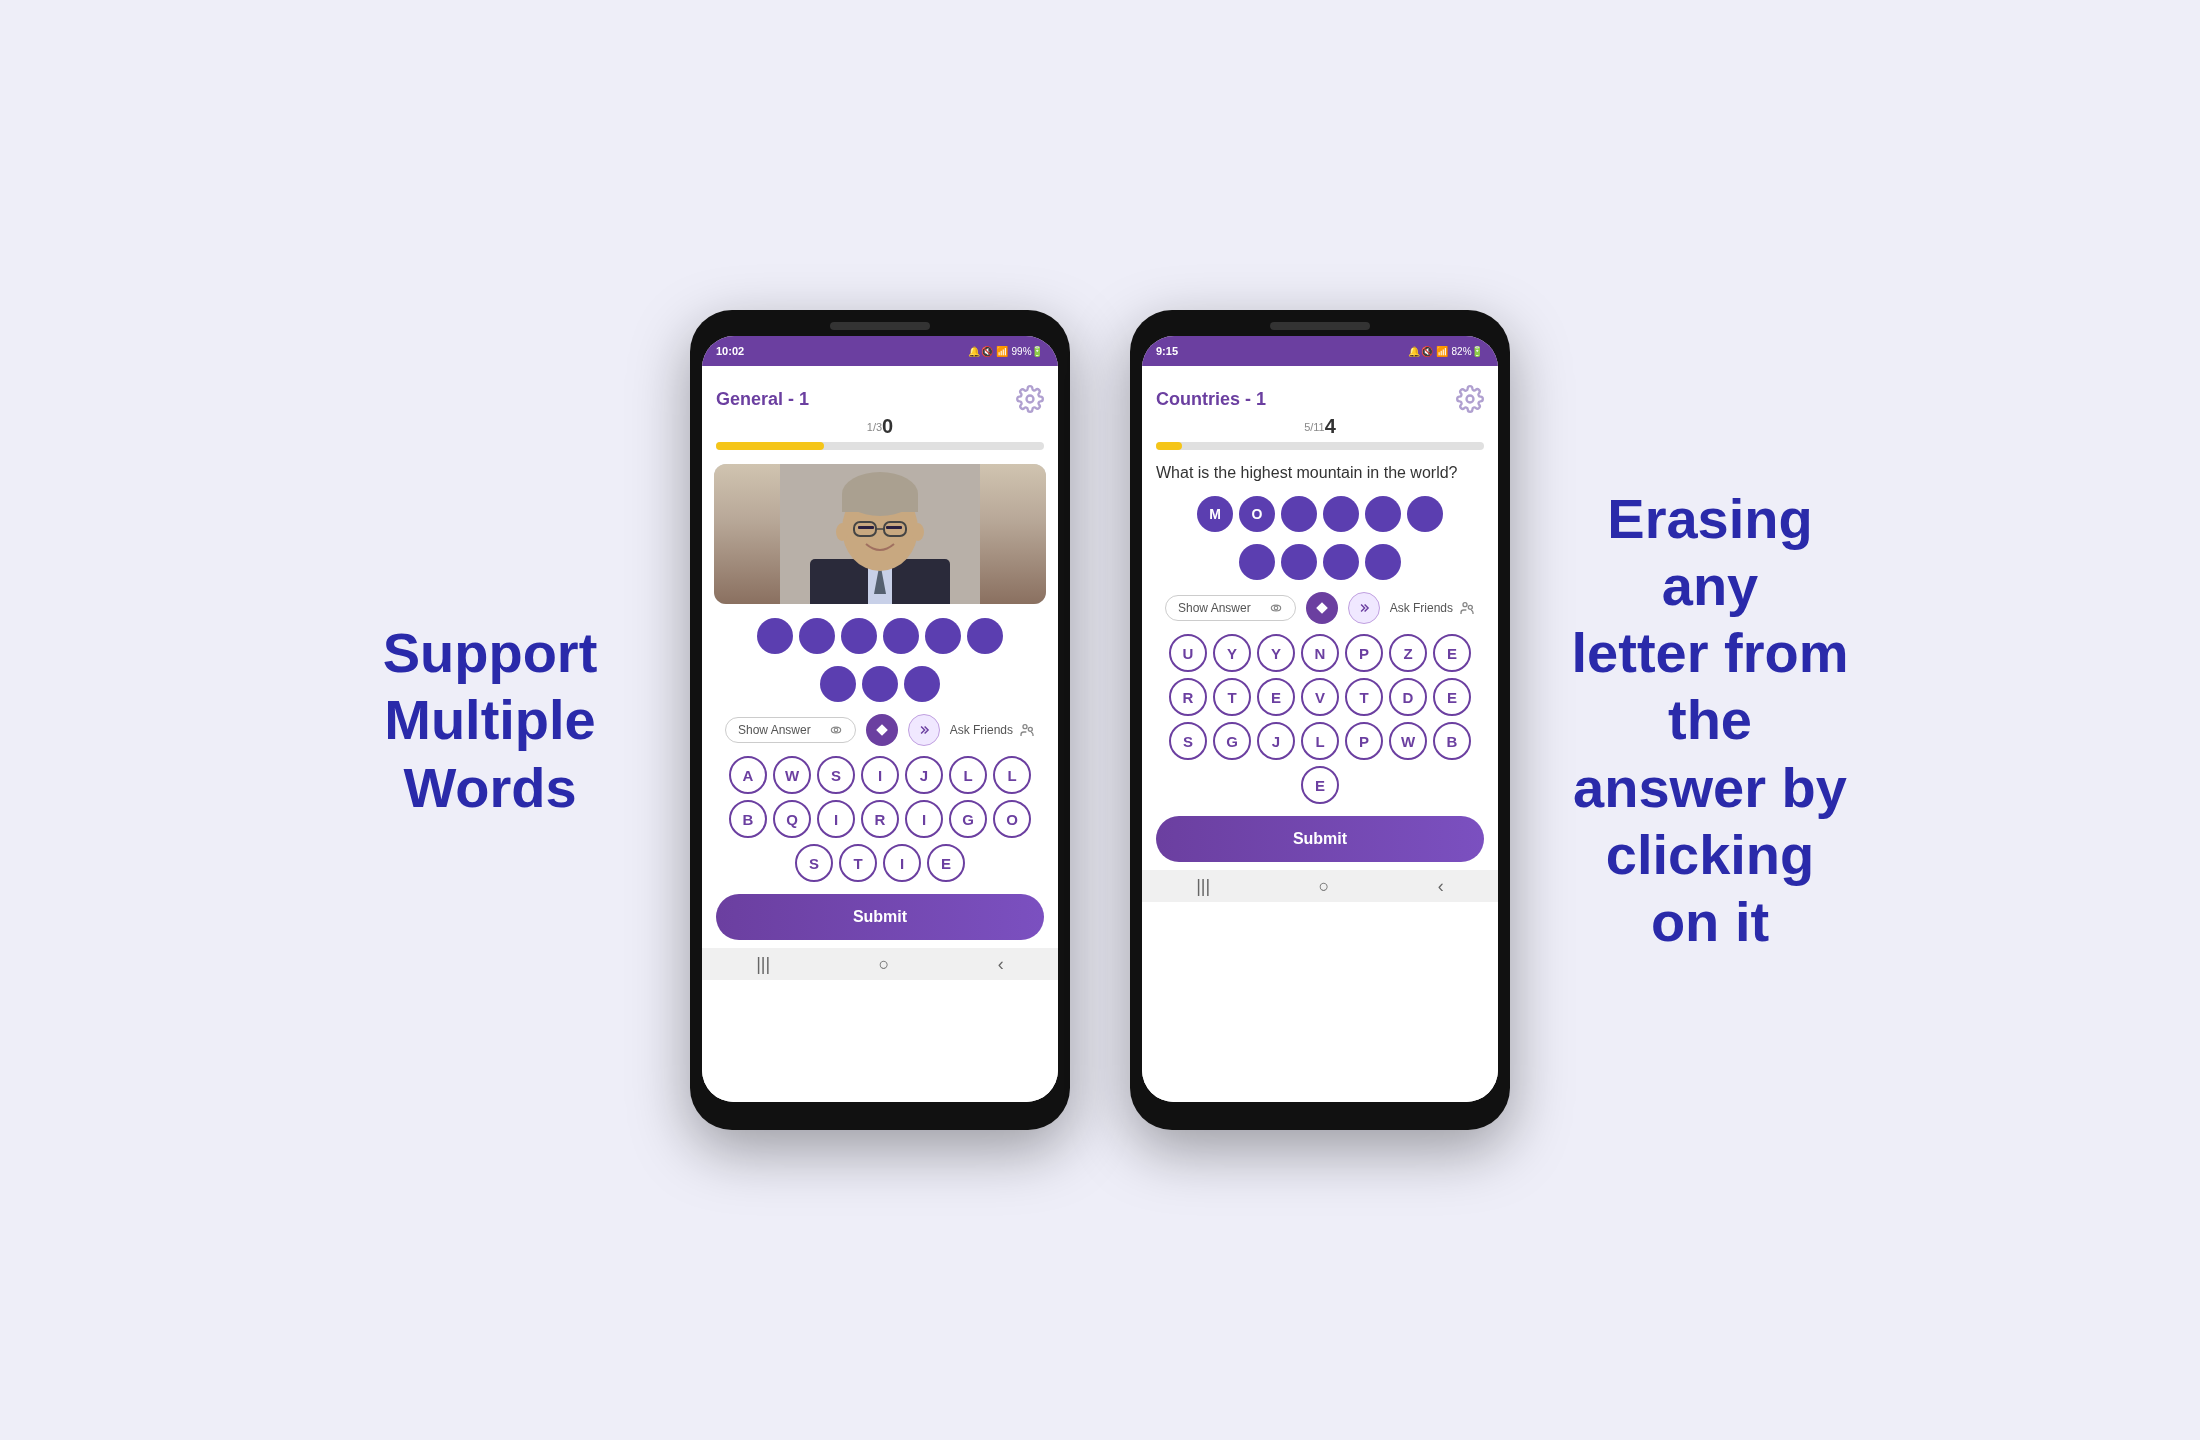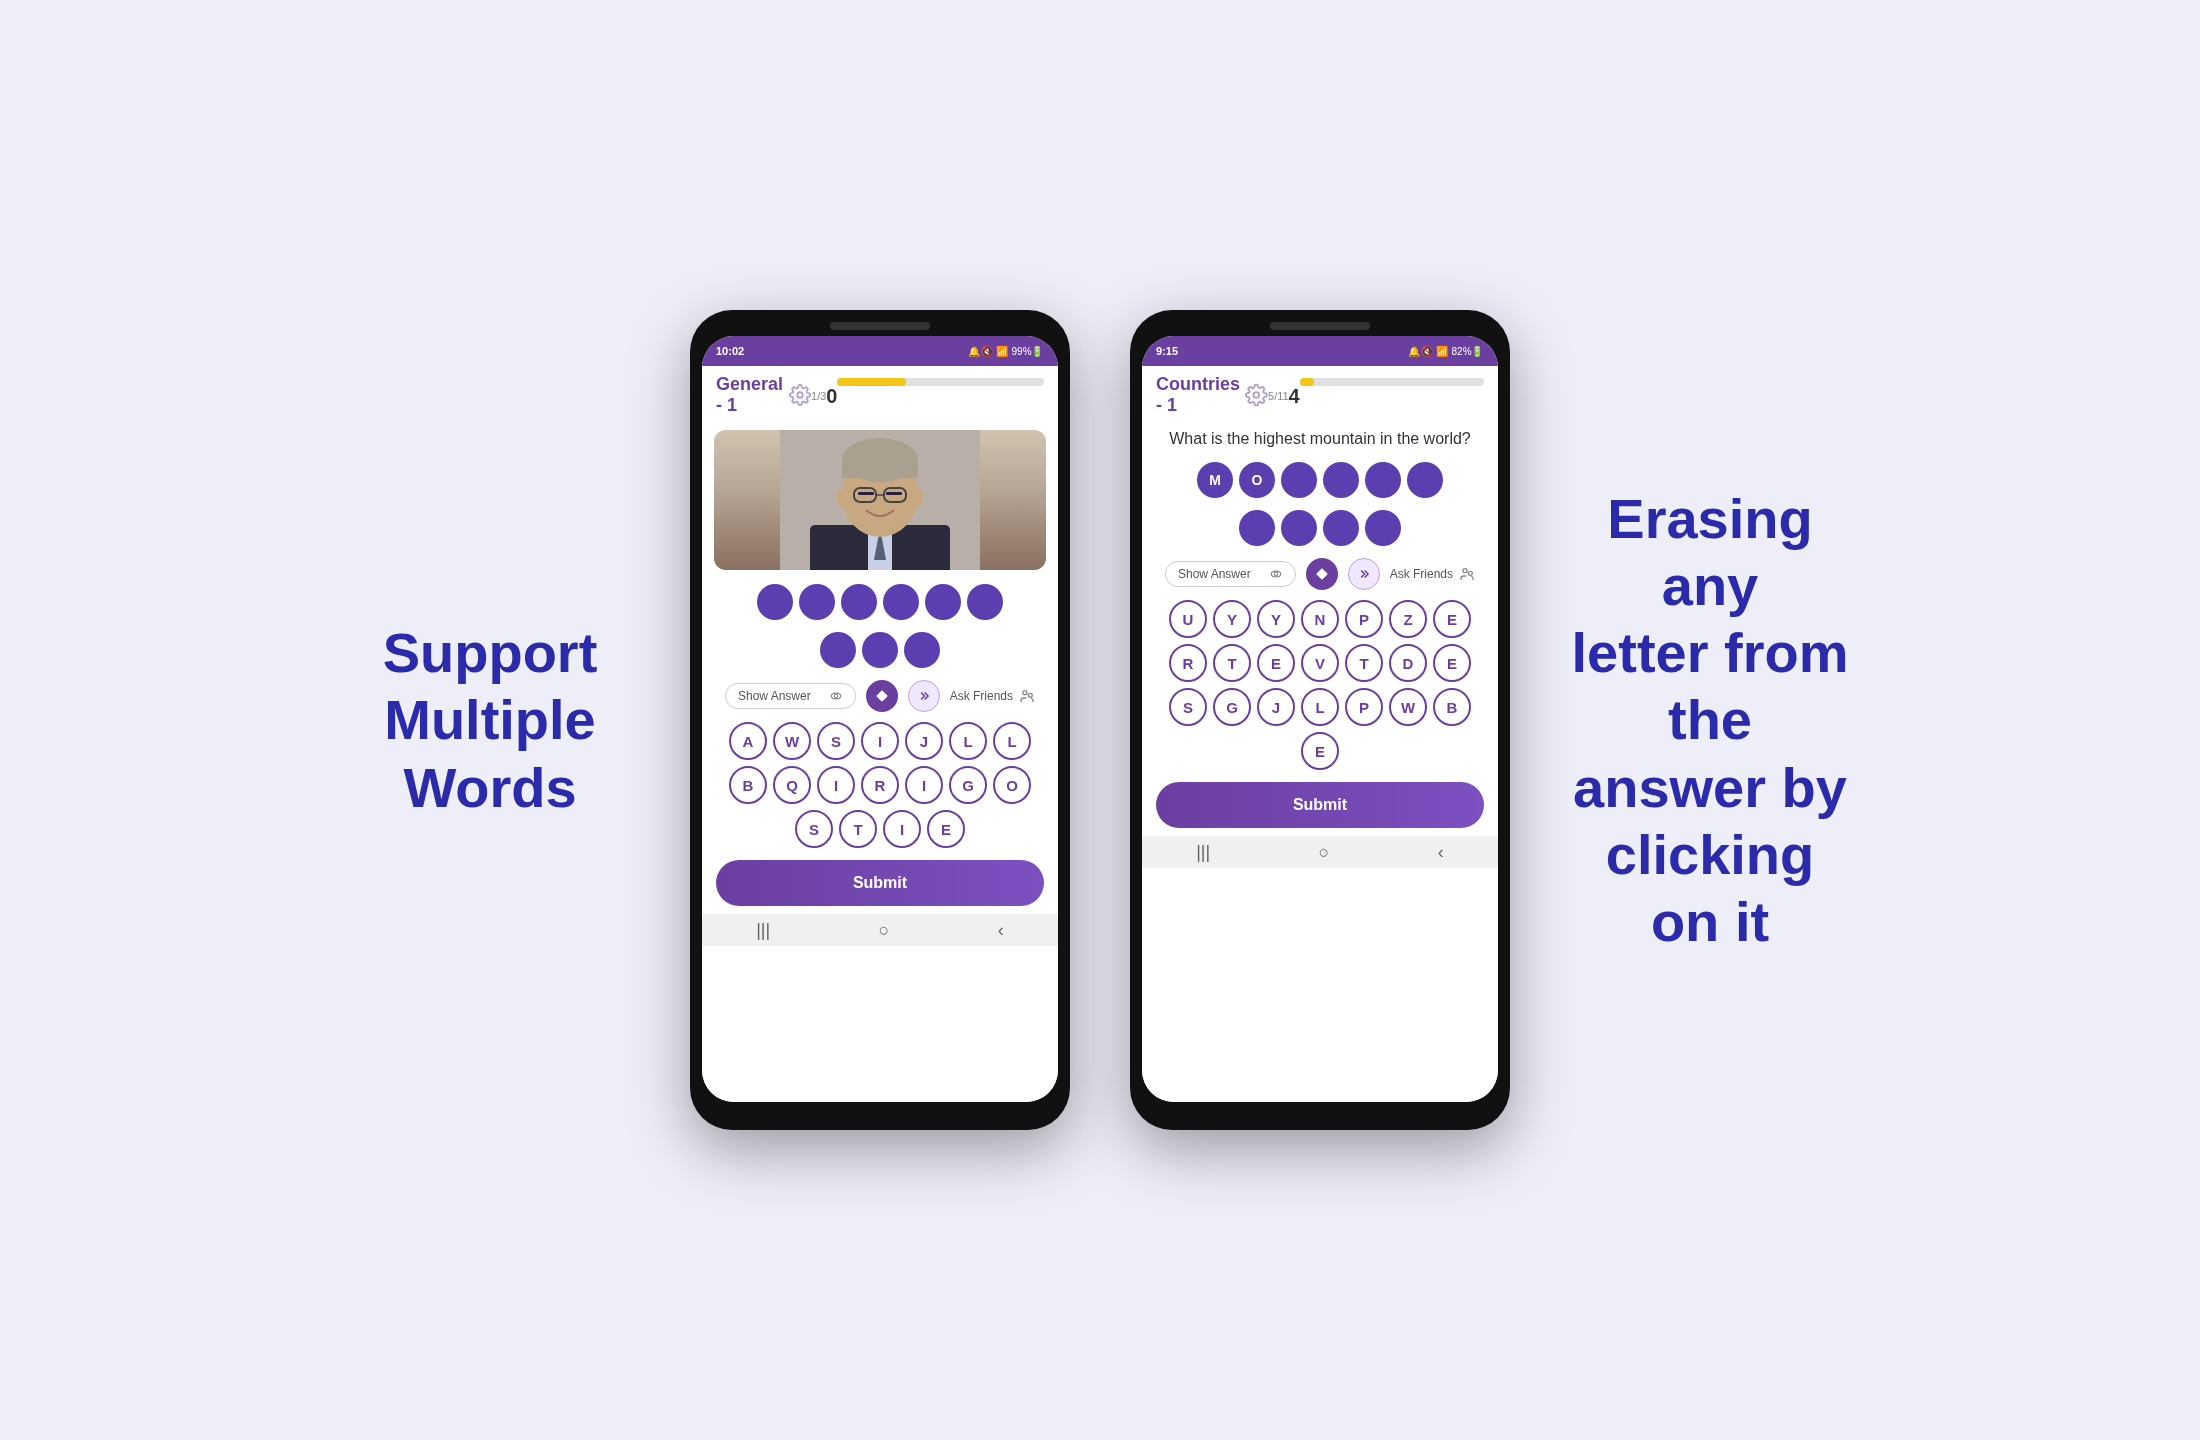--- a/index.html
+++ b/index.html
@@ -92,22 +92,23 @@
       background: #fff;
       overflow: hidden;
       display: flex;
       flex-direction: column;
     }
 
     .quiz-header {
       background: #fff;
       padding: 8px 14px 6px 14px;
       display: flex;
-      flex-direction: row;
-      flex-shrink: 0;
+      flex-direction: column;
+      flex-shrink: 0;
+      margin-top: 11px;
     }
 
     .quiz-header-top {
       display: flex;
       align-items: center;
       justify-content: space-between;
     }
 
     .quiz-title {
       font-size: 18px;
@@ -175,21 +176,21 @@
       align-items: center;
       justify-content: center;
       font-size: 70px;
     }
 
     .question-text {
       padding: 8px 14px;
       font-size: 16px;
       font-weight: 500;
       color: #333;
-      text-align: center;
+      text-align: left;
       flex-shrink: 0;
     }
 
     .answer-dot {
       width: 36px;
       height: 36px;
       border-radius: 50%;
       background: #5b3eb0;
       display: flex;
       align-items: center;

